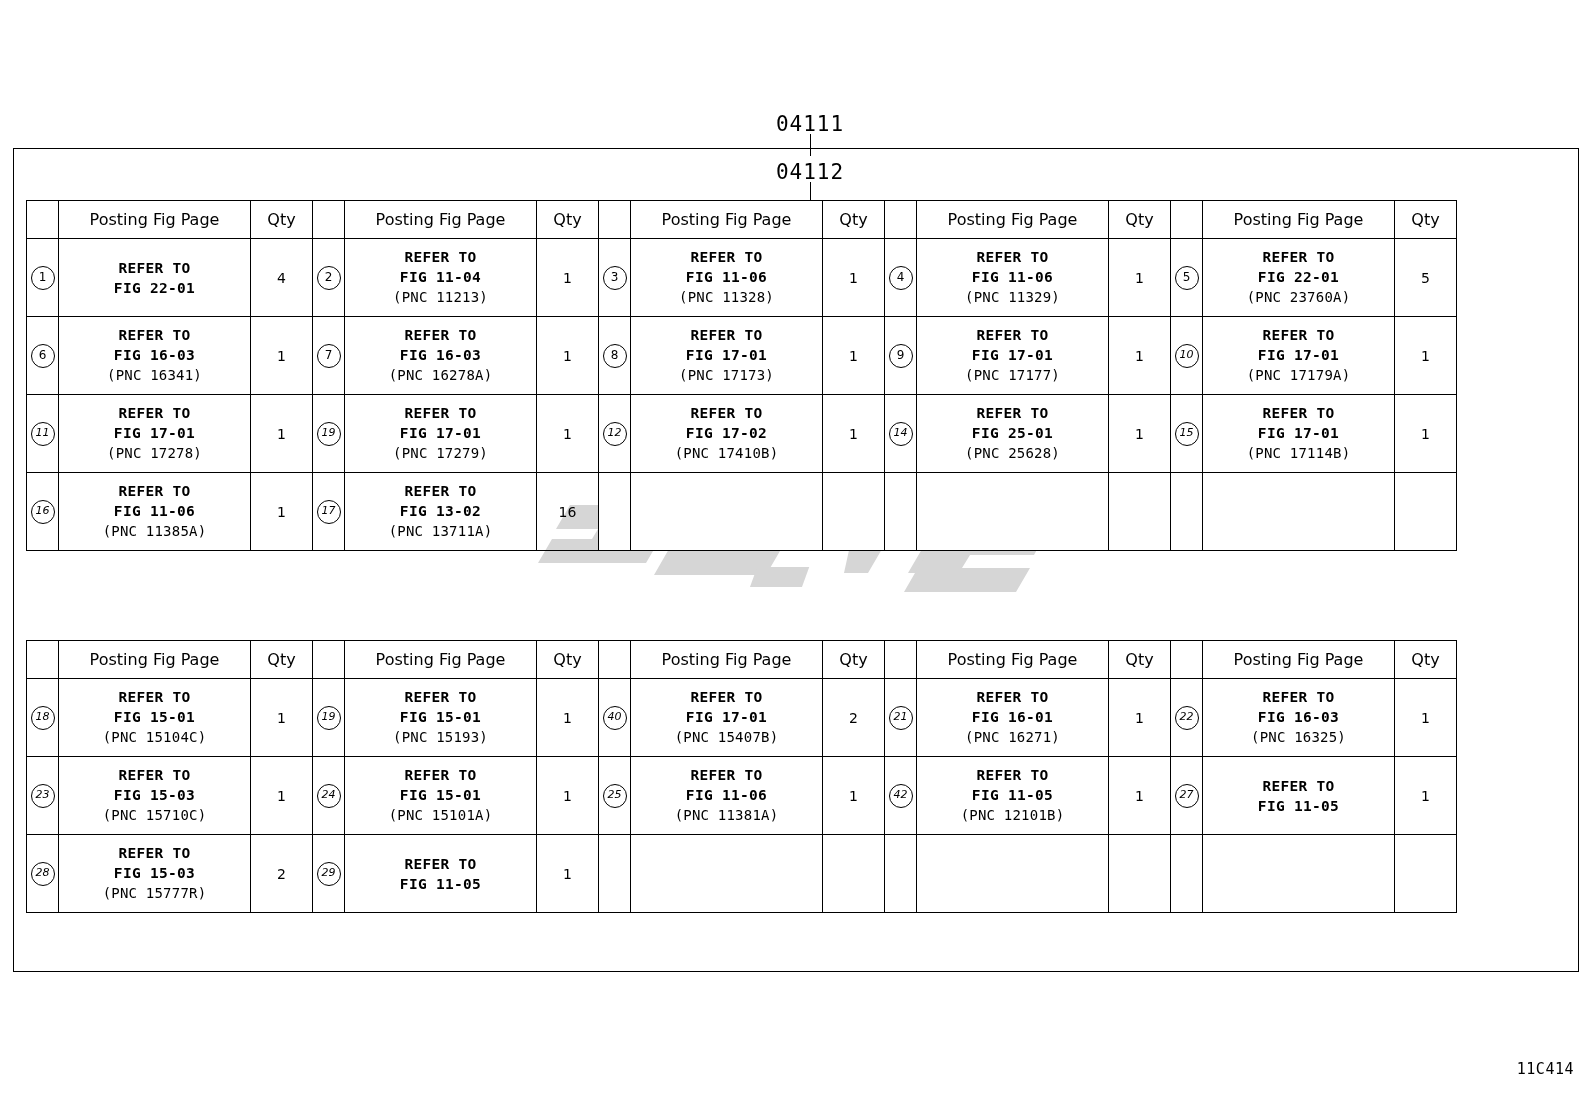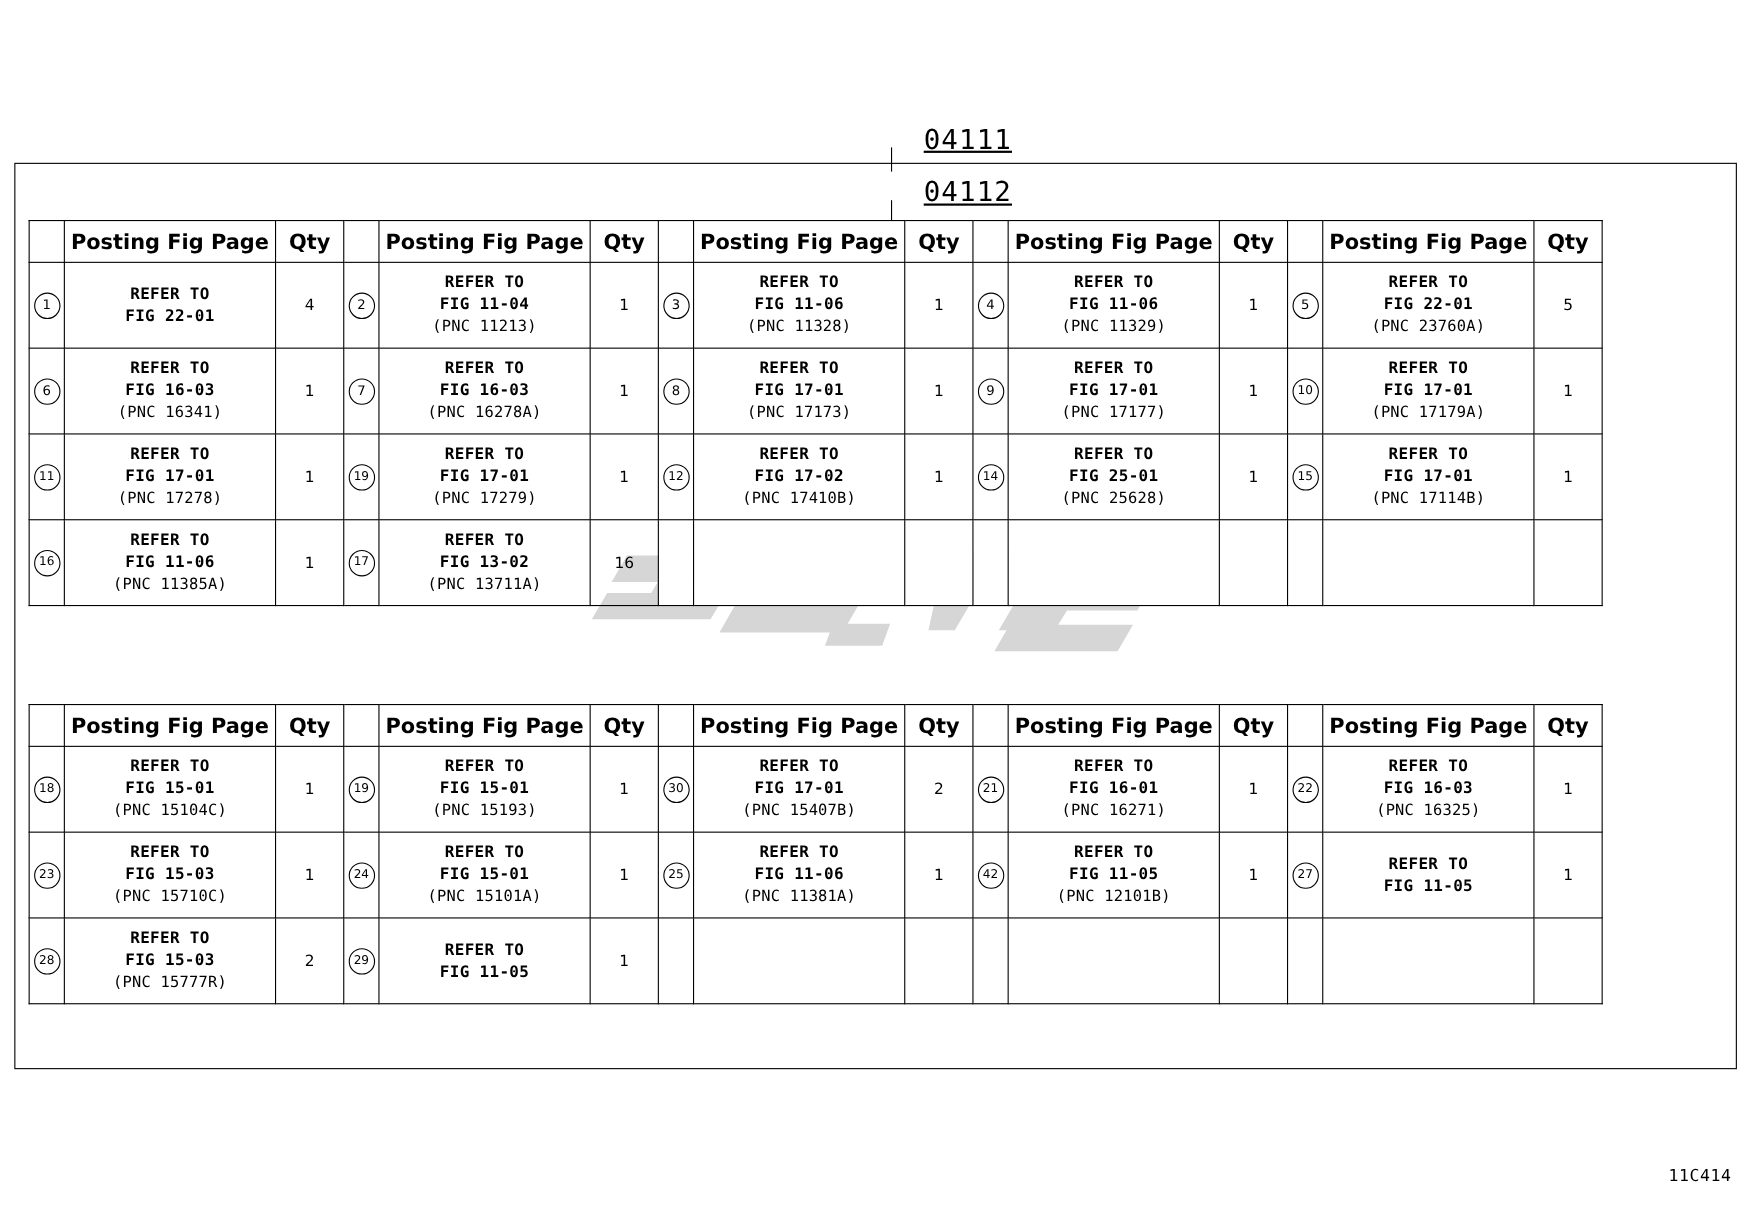--- a/index.html
+++ b/index.html
@@ -12,26 +12,25 @@
     height: 1099px;
     position: relative;
     font-family: "DejaVu Sans Mono", monospace;
     color: #000000;
     overflow: hidden;
   }
 
   
   .top-label {
     position: absolute;
-    text-align: right;
+    text-align: center;
     font-family: "DejaVu Sans Mono", monospace;
-    font-size: 25px;
+    font-size: 21px;
     letter-spacing: 1px;
     font-weight: 400;
-    text-decoration: underline;
   }
   #label-04111 { left: 700px; top: 112px; width: 220px; }
   #label-04112 { left: 700px; top: 160px; width: 220px; }
 
   .leader {
     position: absolute;
     width: 1px;
     background: #000;
   }
   #leader-04111 { left: 810px; top: 134px; height: 22px; }
@@ -65,22 +64,22 @@
     text-align: center;
   }
 
   .col-num   { width: 32px; }
   .col-desc  { width: 192px; }
   .col-qty   { width: 62px; }
 
   th.hdr {
     height: 38px;
     font-family: "DejaVu Sans", sans-serif;
-    font-size: 19px;
-    font-weight: 700;
+    font-size: 16px;
+    font-weight: 400;
     text-align: center;
   }
   th.hdr.blank { border-left: 1px solid #000; }
 
   td.cell { height: 78px; }
   td.num  { font-size: 0; }
   td.qty  {
     font-family: "DejaVu Sans", sans-serif;
     font-size: 14px;
   }
@@ -90,21 +89,21 @@
     width: 22px;
     height: 22px;
     line-height: 20px;
     border: 1px solid #000;
     border-radius: 50%;
     font-family: "DejaVu Sans", sans-serif;
     font-size: 12px;
     text-align: center;
     vertical-align: middle;
   }
-  .circ.wide { font-size: 11px; }
+  .circ.wide { font-size: 11px; font-style: italic; }
 
   .desc {
     font-family: "DejaVu Sans Mono", monospace;
     font-size: 14.5px;
     font-weight: bold;
     line-height: 1.38;
     letter-spacing: 0.3px;
     white-space: pre;
   }
   .desc .pnc {
@@ -309,21 +308,21 @@
         <td class="cell num col-num"><span class="circ wide">18</span></td>
         <td class="cell col-desc">
           <div class="desc">REFER TO<br>FIG 15-01<br><span class="pnc">(PNC 15104C)</span></div>
         </td>
         <td class="cell qty col-qty">1</td>
         <td class="cell num col-num"><span class="circ wide">19</span></td>
         <td class="cell col-desc">
           <div class="desc">REFER TO<br>FIG 15-01<br><span class="pnc">(PNC 15193)</span></div>
         </td>
         <td class="cell qty col-qty">1</td>
-        <td class="cell num col-num"><span class="circ wide">30</span></td>
+        <td class="cell num col-num"><span class="circ wide">40</span></td>
         <td class="cell col-desc">
           <div class="desc">REFER TO<br>FIG 17-01<br><span class="pnc">(PNC 15407B)</span></div>
         </td>
         <td class="cell qty col-qty">2</td>
         <td class="cell num col-num"><span class="circ wide">21</span></td>
         <td class="cell col-desc">
           <div class="desc">REFER TO<br>FIG 16-01<br><span class="pnc">(PNC 16271)</span></div>
         </td>
         <td class="cell qty col-qty">1</td>
         <td class="cell num col-num"><span class="circ wide">22</span></td>

